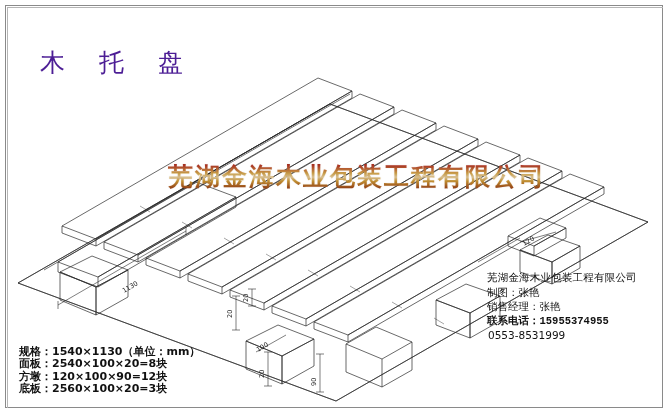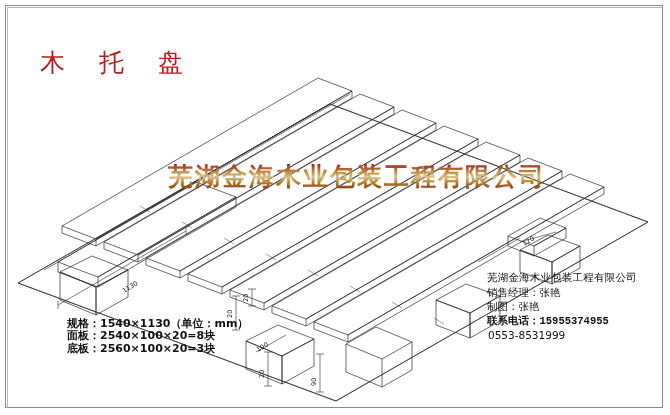--- a/index.html
+++ b/index.html
@@ -28,21 +28,21 @@
     box-sizing:border-box;
     pointer-events:none;
   }
 
   
   .title{
     position:absolute;left:40px;top:46px;
     font-family:"DejaVu Sans","Liberation Sans",sans-serif;
     font-size:25px;
     letter-spacing:13px;
-    color:#b91c1c;
+    color:#4c1d95;
     white-space:nowrap;
   }
 
   
   #cad{
     position:absolute;left:0;top:0;width:670px;height:415px;
   }
 
   
   .watermark{
@@ -55,28 +55,27 @@
     background:linear-gradient(180deg,#7d2b12 0%,#c0392b 16%,#e8c25a 40%,#fff2bd 52%,#e0b341 64%,#a8521c 84%,#7a2a10 100%);
     -webkit-background-clip:text;
     background-clip:text;
     -webkit-text-fill-color:transparent;
     text-shadow:0 0 1px rgba(90,30,10,.25);
     font-family:"DejaVu Sans","Liberation Sans",sans-serif;
   }
 
   
   .spec-block{
-    position:absolute;left:19px;top:318px;
+    position:absolute;left:19px;top:346px;
     font-size:11px;
     font-weight:bold;
     color:#111;
     line-height:12.3px;
     white-space:nowrap;
     font-family:"DejaVu Sans","Liberation Sans",sans-serif;
-    margin-left:48px;
   }
   .spec-line{height:12.3px;}
 
   
   .company-block{
     position:absolute;left:487px;top:270px;
     font-size:10.5px;
     color:#111;
     line-height:14.6px;
     white-space:nowrap;
@@ -261,24 +260,25 @@
     </g>
   </svg>
 
   <div class="title">木 托 盘</div>
 
   <div class="watermark">芜湖金海木业包装工程有限公司</div>
 
   <div class="spec-block">
     <div class="spec-line">规格：1540×1130（单位：mm）</div>
     <div class="spec-line">面板：2540×100×20=8块</div>
+    <div class="spec-line">方墩：120×100×90=12块</div>
     <div class="spec-line">底板：2560×100×20=3块</div>
   </div>
 
   <div class="company-block">
     <div class="company-line name">芜湖金海木业包装工程有限公司</div>
+    <div class="company-line">制图：张艳</div>
     <div class="company-line">销售经理：张艳</div>
-    <div class="company-line">制图：张艳</div>
     <div class="company-line bold">联系电话：15955374955</div>
     <div class="company-line phone">0553-8531999</div>
   </div>
 
 </div>
 
 </body></html>

